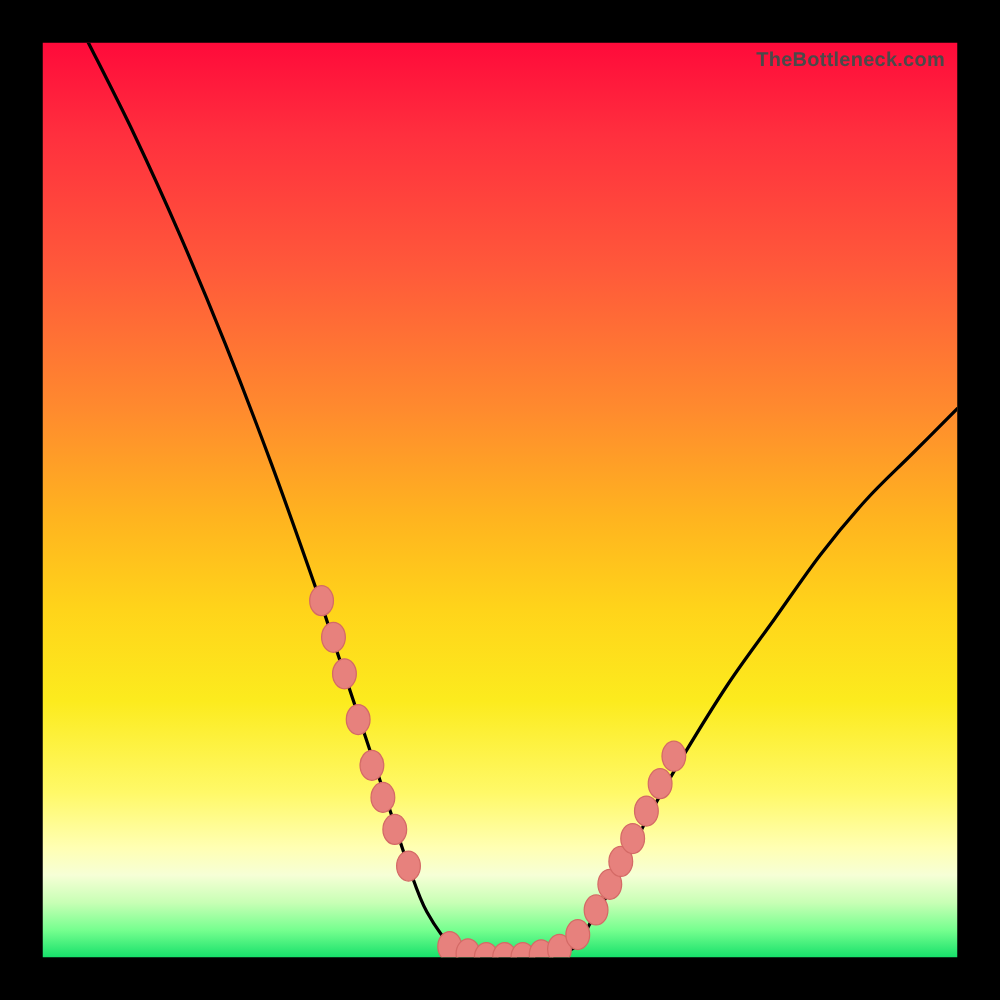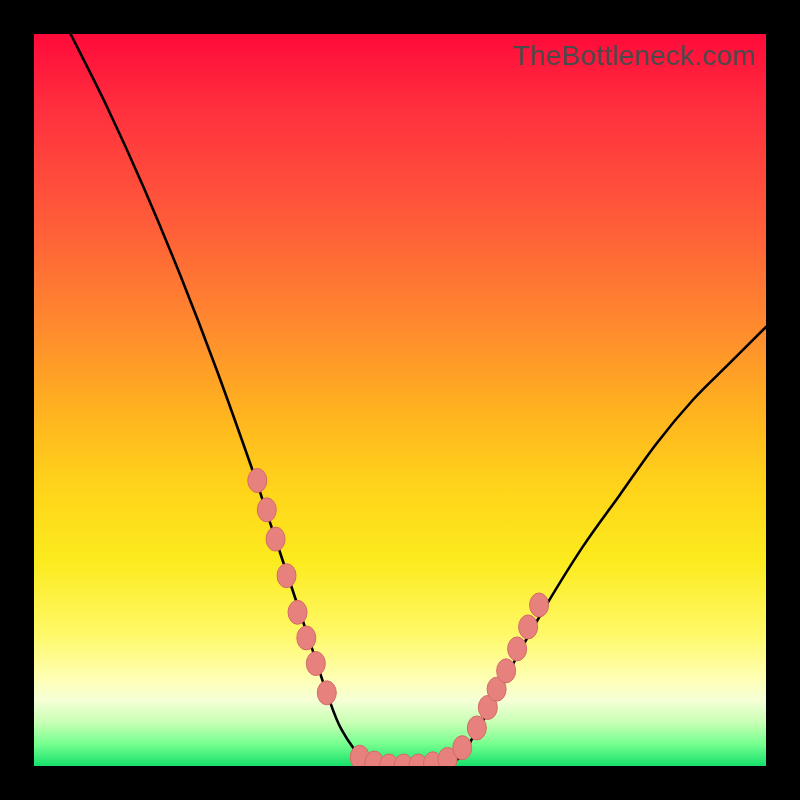--- a/index.html
+++ b/index.html
@@ -44,22 +44,22 @@
       #c8ffb5 94%,
       #76ff8f 97%,
       #16e06a 100%
     );
   }
   .watermark {
     position: absolute;
     top: 6px;
     right: 10px;
     color: #4a4a4a;
-    font-size: 28px;
-    font-weight: 400;
+    font-size: 16px;
+    font-weight: 700;
     letter-spacing: 0.2px;
     user-select: none;
   }
   svg.curve {
     position: absolute;
     inset: 0;
     width: 732px;
     height: 732px;
   }
 </style>

